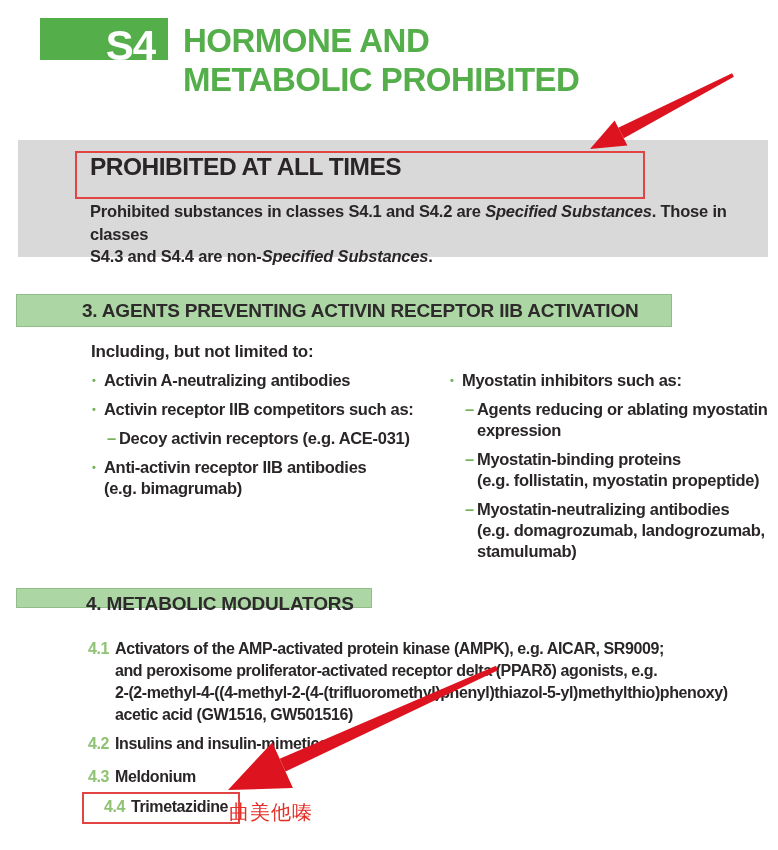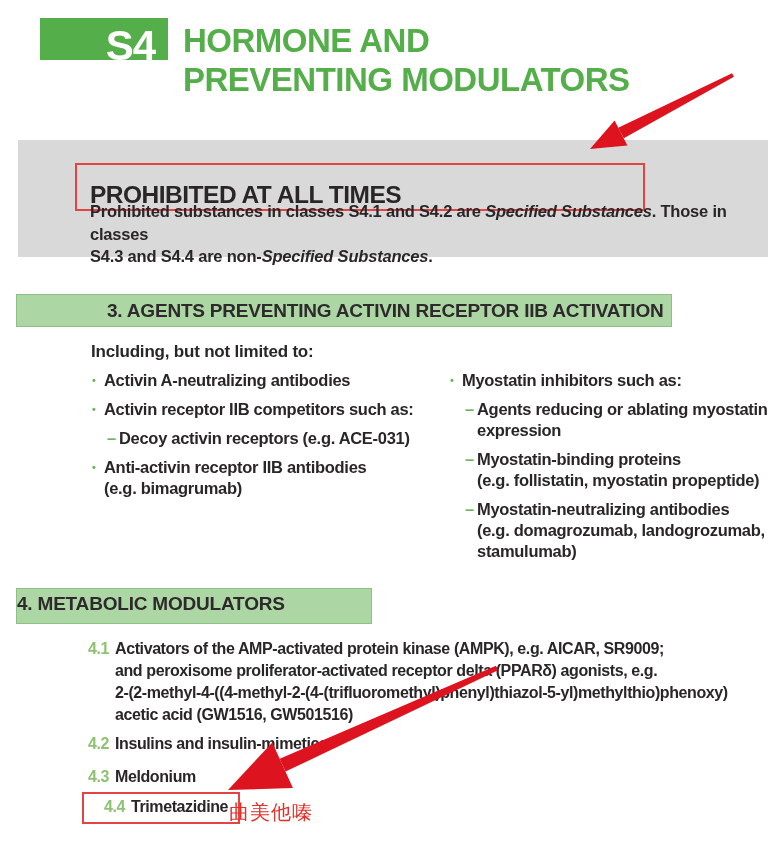--- a/index.html
+++ b/index.html
@@ -12,32 +12,32 @@
   
   .s4-badge{left:40px;top:18px;width:128px;height:42px;background:var(--green,#54ae49);}
   .s4-badge-label{display:block;text-align:right;padding-right:13px;line-height:56px;
     font-size:42px;font-weight:bold;color:#ffffff;letter-spacing:-1px;}
   .page-title{left:183px;top:21px;color:var(--green,#54ae49);font-weight:bold;
     font-size:33px;line-height:39px;letter-spacing:-0.5px;white-space:nowrap;}
 
   
   .gray-banner{left:18px;top:140px;width:750px;height:117px;background:var(--gray,#d9d9d9);}
   .prohibited-box{position:absolute;left:57px;top:11px;width:566px;height:44px;
-    border:2px solid var(--red_box,#e24444);display:flex;align-items:flex-end;white-space:nowrap;margin-top:12px;}
+    border:2px solid var(--red_box,#e24444);display:flex;align-items:flex-start;white-space:nowrap;}
   .prohibited-heading{font-size:24.5px;font-weight:bold;letter-spacing:-0.5px;padding-left:13px;}
   .prohibited-subheading{font-size:19px;font-weight:bold;letter-spacing:-0.5px;padding-left:7px;}
   .prohibited-para{position:absolute;left:72px;top:60px;font-size:16.5px;font-weight:bold;
     line-height:22.5px;letter-spacing:-0.2px;}
   .ital{font-style:italic;}
 
   
   .section-banner{background:var(--light_green,#acd7a5);border:1px solid rgba(110,160,100,0.45);
     font-size:19px;font-weight:bold;letter-spacing:-0.2px;color:#2e2a2b;white-space:nowrap;}
-  .banner3{left:16px;top:294px;width:656px;height:33px;line-height:31px;padding-left:90px;box-sizing:border-box;}
-  .banner4{left:16px;top:588px;width:356px;height:36px;line-height:30px;box-sizing:border-box;}
+  .banner3{left:16px;top:294px;width:656px;height:33px;line-height:31px;padding-left:65px;box-sizing:border-box;}
+  .banner4{left:16px;top:588px;width:356px;height:20px;line-height:30px;padding-left:69px;box-sizing:border-box;}
 
   .including{left:91px;top:342px;font-size:17px;font-weight:bold;letter-spacing:-0.2px;}
 
   
   .col{font-size:16.5px;font-weight:bold;letter-spacing:-0.3px;line-height:21px;}
   .col-left{left:92px;top:370px;width:350px;}
   .col-right{left:450px;top:370px;width:330px;}
   .list-item{display:flex;margin-bottom:8px;}
   .list-item .marker{color:var(--bullet_green,#74b25a);flex:none;width:12px;}
   .list-item .marker.dot{font-size:11px;}
@@ -61,21 +61,21 @@
 </head>
 <body>
 
 <div class="page">
 
   <div class="abs s4-badge">
     <span class="s4-badge-label">S4</span>
   </div>
   <div class="abs page-title">
     <div>HORMONE AND</div>
-    <div>PREVENTING MODULATORS</div>
+    <div>METABOLIC PROHIBITED</div>
   </div>
 
   <div class="abs gray-banner">
     <div class="prohibited-box">
       <span class="prohibited-heading">PROHIBITED AT ALL TIMES</span>
     </div>
     <div class="prohibited-para">
       <span>Prohibited substances in classes S4.1 and S4.2 are </span><span class="ital">Specified Substances</span><span>. Those in classes</span><br>
       <span>S4.3 and S4.4 are non-</span><span class="ital">Specified Substances</span><span>.</span>
     </div>

